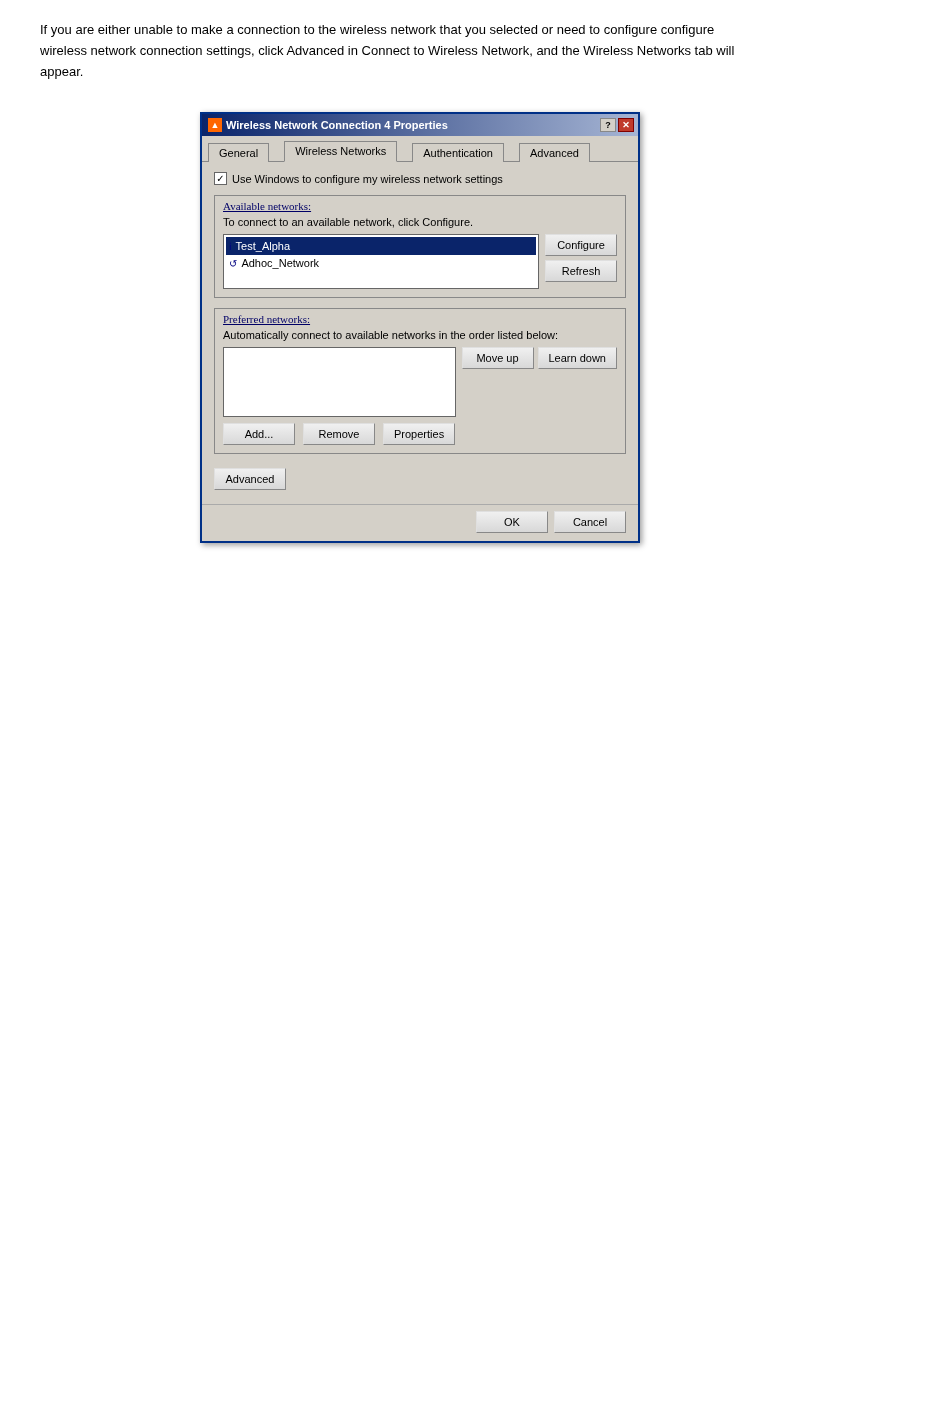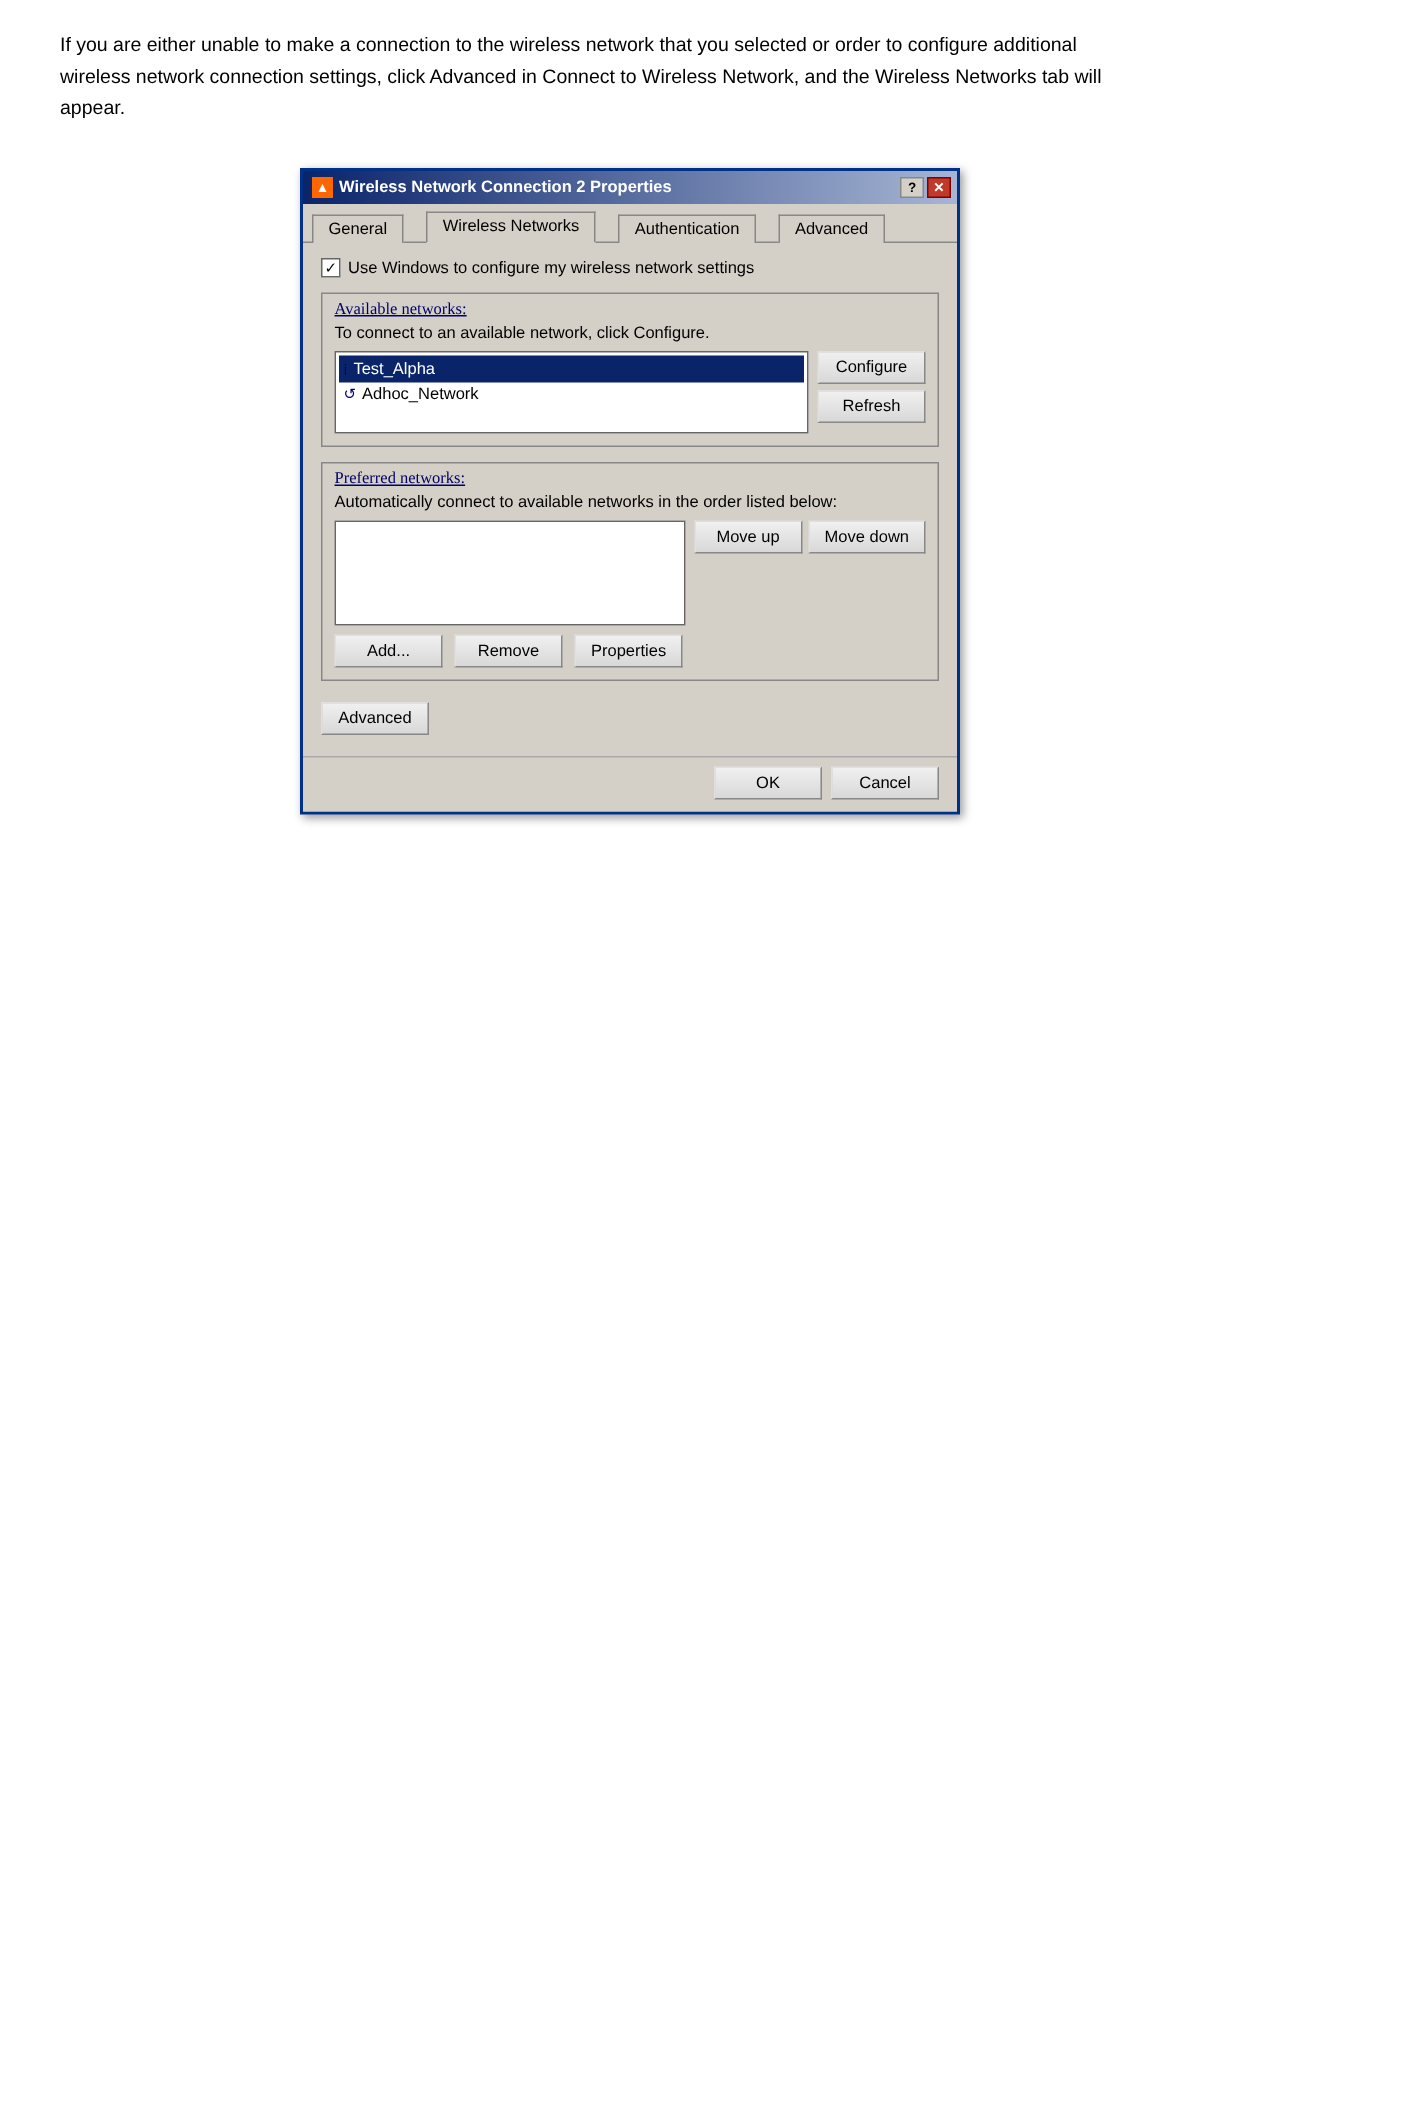--- a/index.html
+++ b/index.html
@@ -295,29 +295,29 @@
 
     .move-buttons {
       display: flex;
       flex-direction: row;
       gap: 4px;
     }
   </style>
 </head>
 <body>
 
-<p class="intro-text">If you are either unable to make a connection to the wireless network that you selected or order to configure additional wireless network connection settings, click Advanced in Connect to Wireless Network, and the Wireless Networks tab will appear.</p>
+<p class="intro-text">If you are either unable to make a connection to the wireless network that you selected or need to configure configure wireless network connection settings, click Advanced in Connect to Wireless Network, and the Wireless Networks tab will appear.</p>
 
 <div class="dialog-wrapper">
   <div class="dialog">
 
     <div class="title-bar">
       <div class="title-bar-left">
         <div class="title-bar-icon">▲</div>
-        <span class="title-bar-text">Wireless Network Connection 2 Properties</span>
+        <span class="title-bar-text">Wireless Network Connection 4 Properties</span>
       </div>
       <div class="title-bar-buttons">
         <div class="title-btn help-btn">?</div>
         <div class="title-btn close-btn">✕</div>
       </div>
     </div>
 
     <div class="tab-bar">
       <div class="tab">General</div>
       <div class="tab active">Wireless Networks</div>
@@ -356,21 +356,21 @@
       </div>
 
       <div class="group-box">
         <span class="group-box-title">Preferred networks:</span>
         <div class="group-box-content">
           <div class="group-description">Automatically connect to available networks in the order listed below:</div>
           <div class="network-row">
             <div class="preferred-list"></div>
             <div class="move-buttons">
               <button class="xp-button">Move up</button>
-              <button class="xp-button">Move down</button>
+              <button class="xp-button">Learn down</button>
             </div>
           </div>
           <div class="bottom-action-row">
             <button class="xp-button">Add...</button>
             <button class="xp-button">Remove</button>
             <button class="xp-button">Properties</button>
           </div>
         </div>
       </div>
 

